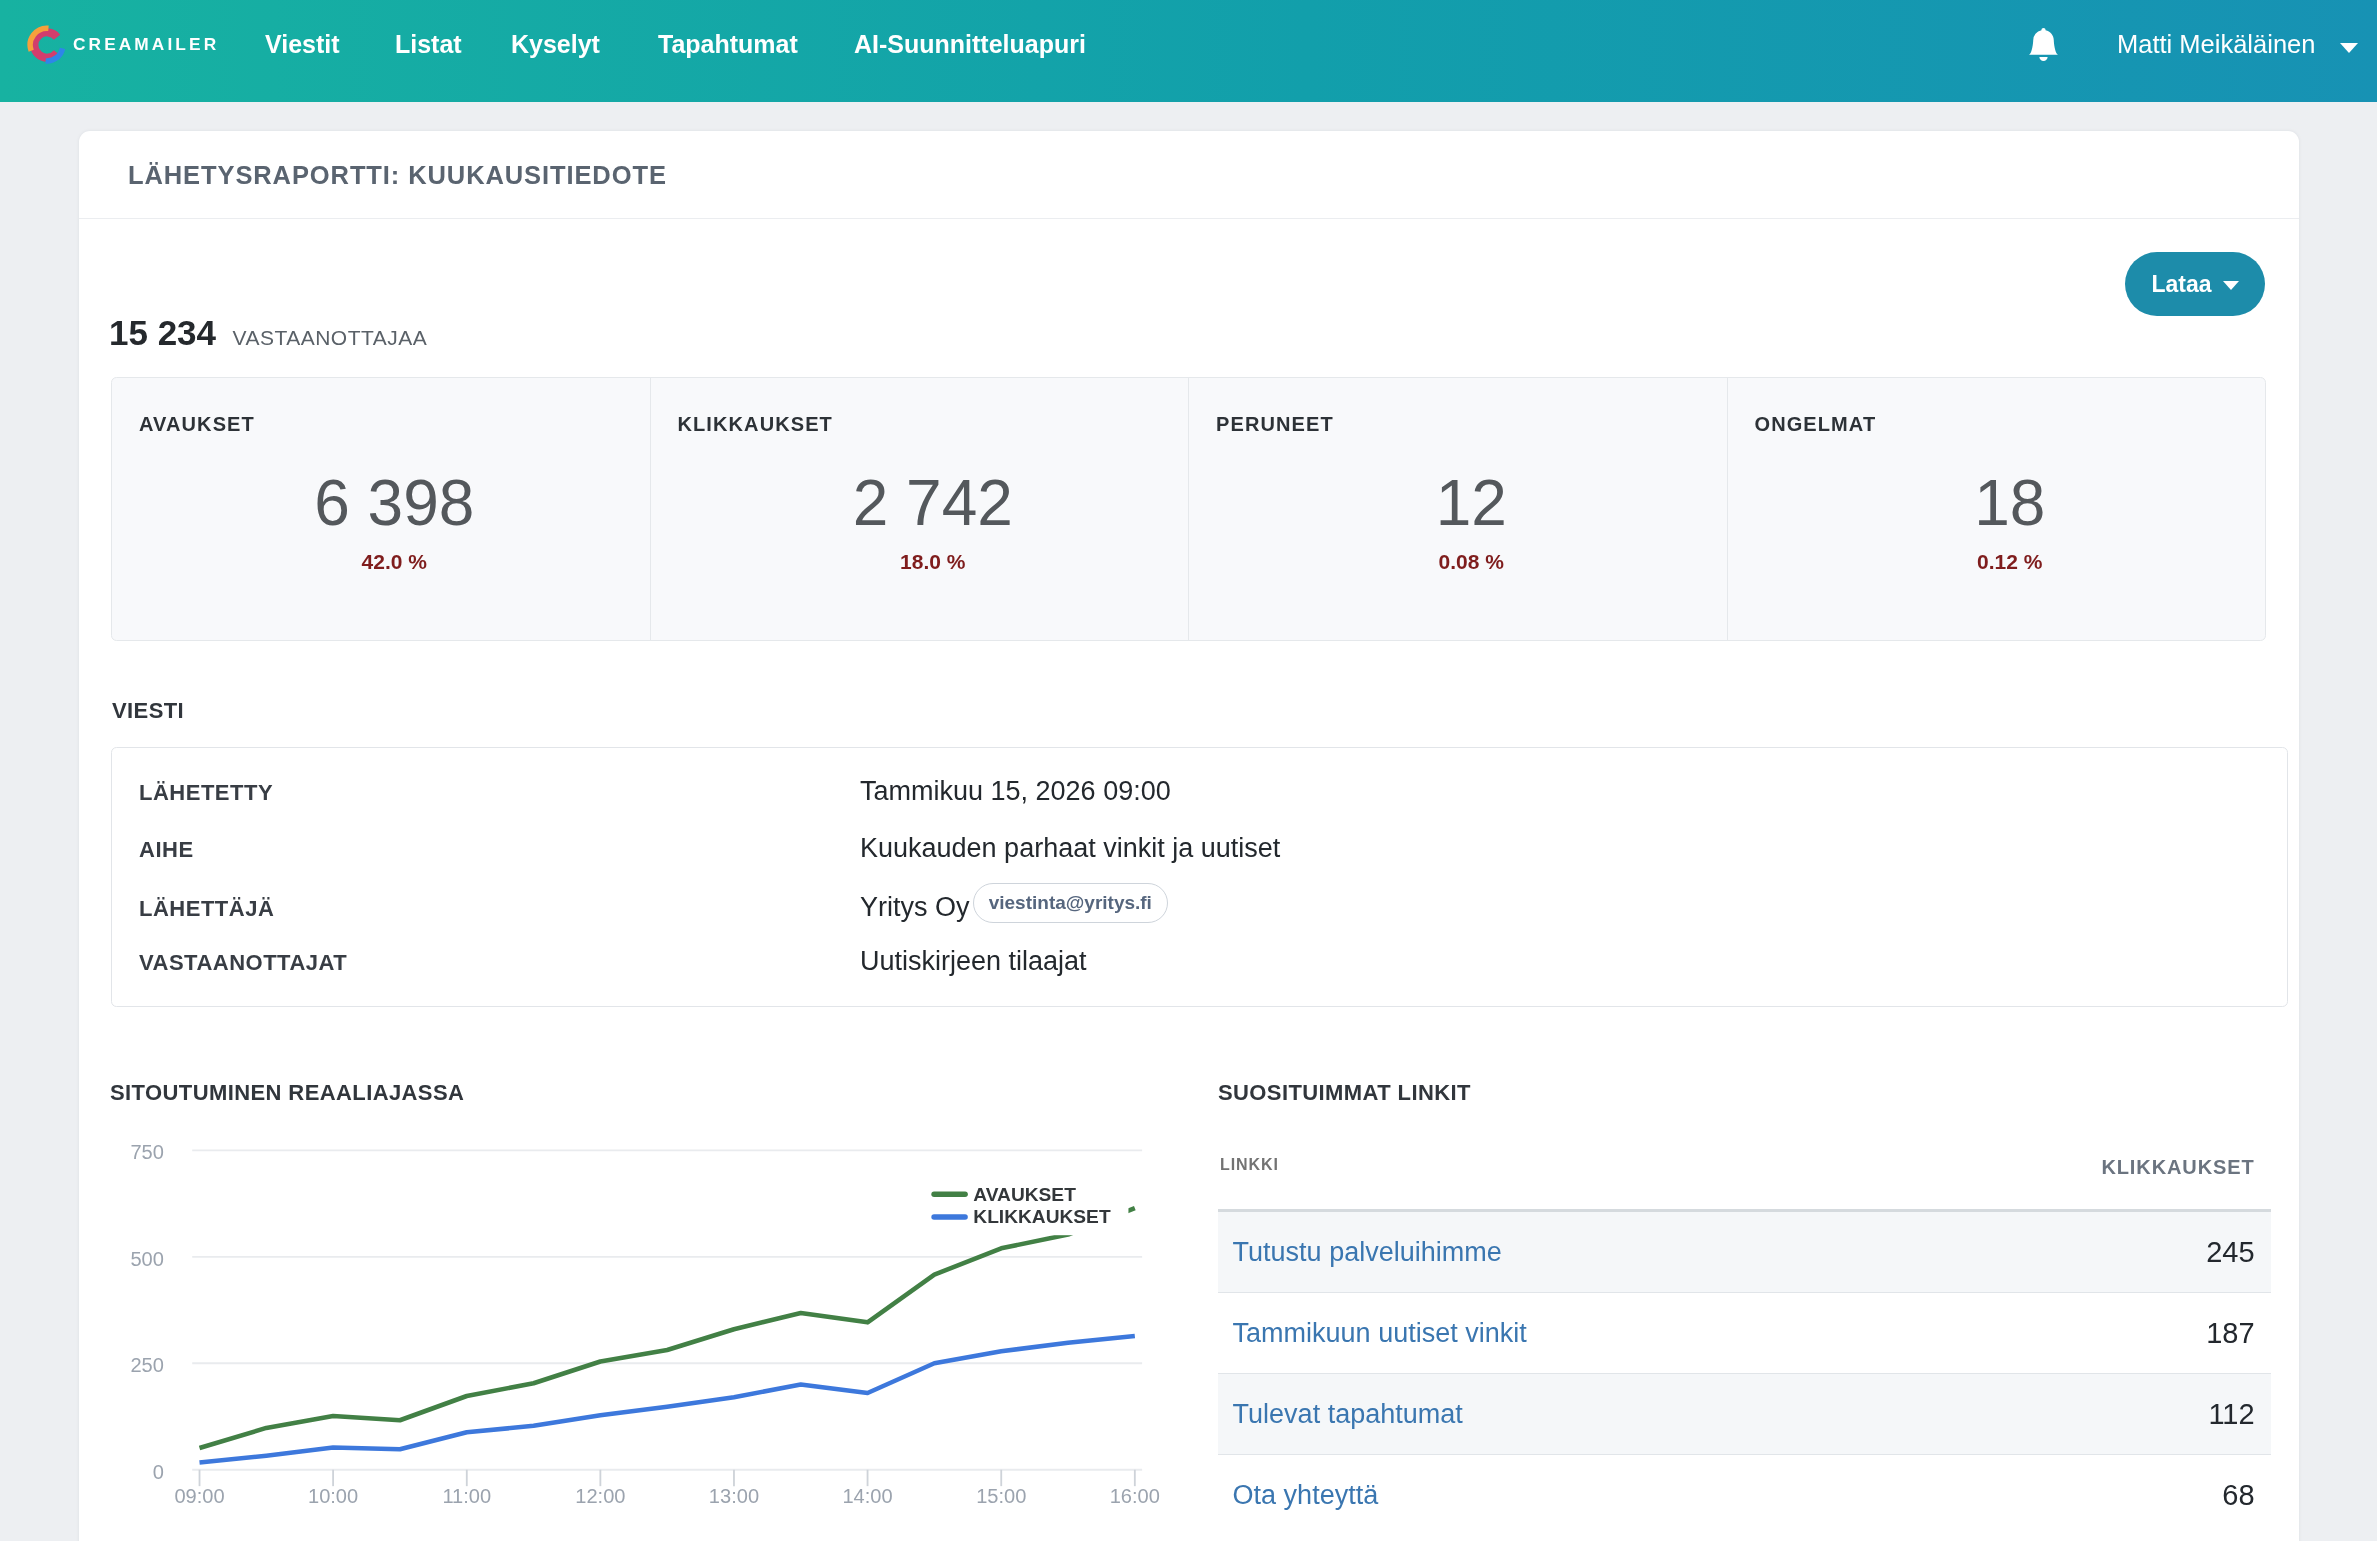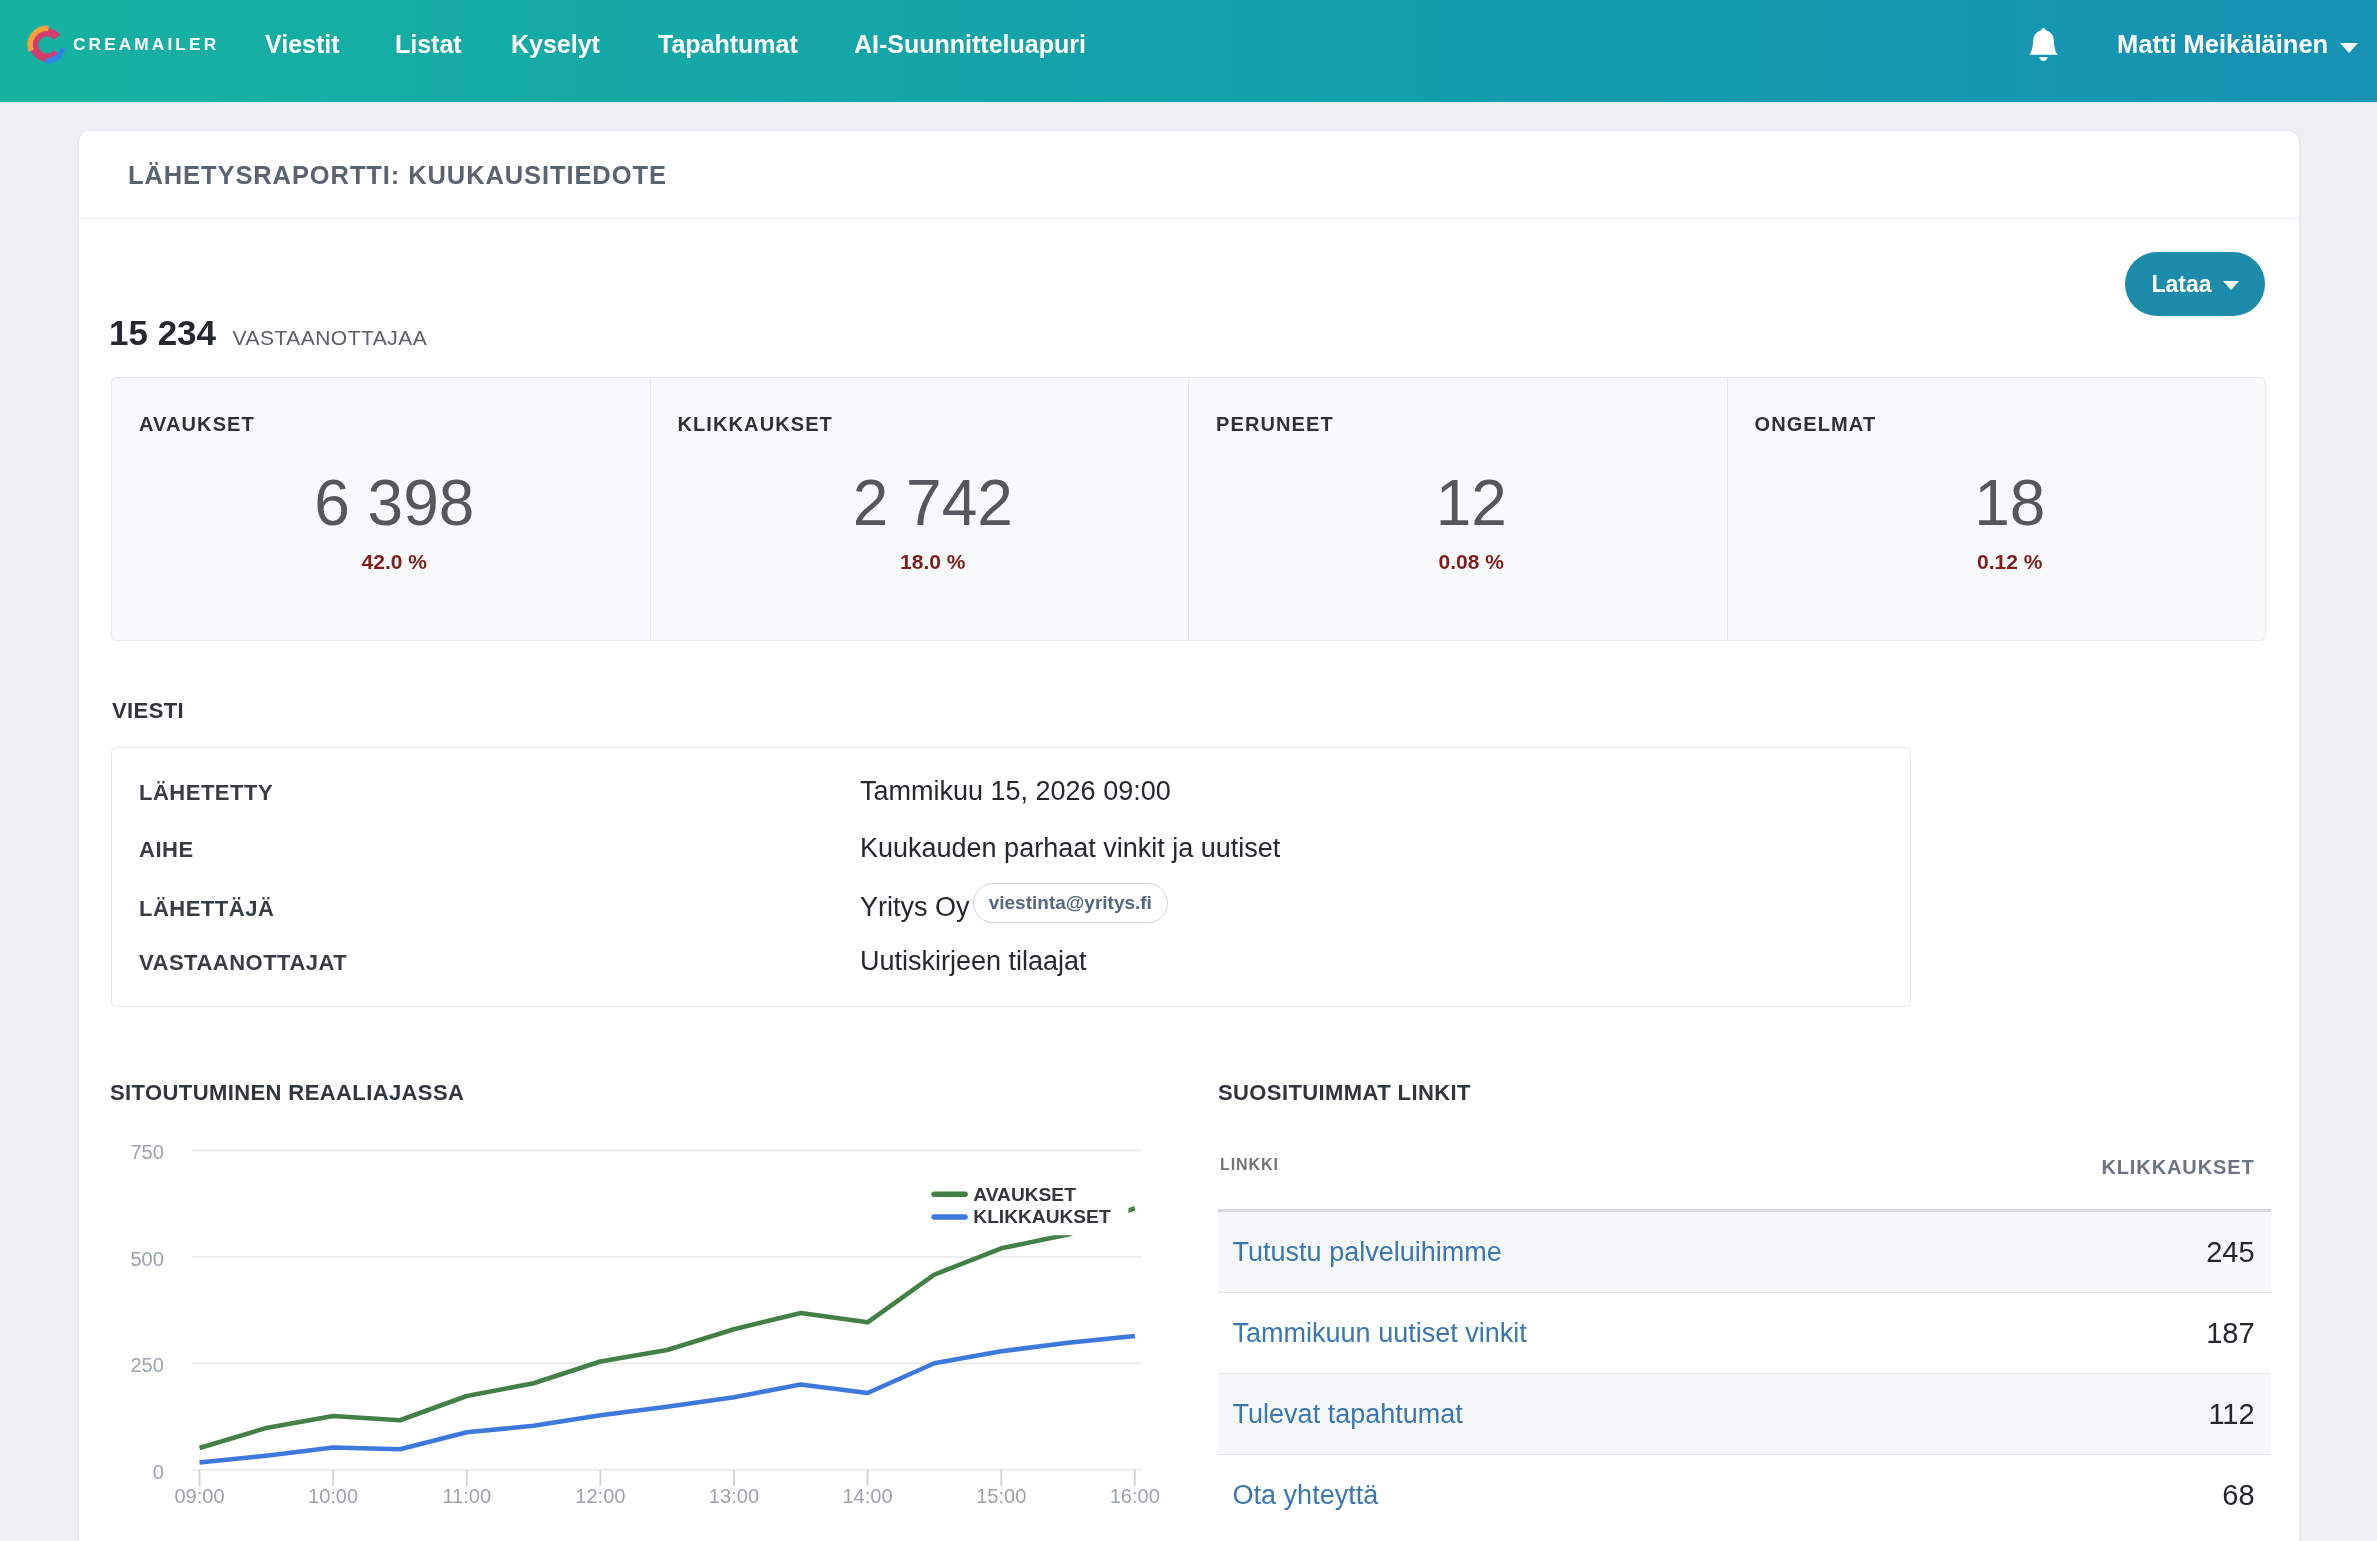--- a/index.html
+++ b/index.html
@@ -11,21 +11,21 @@
 
 #topbar { position:absolute; left:0; top:0; width:2377px; height:102px;
   background:linear-gradient(90deg,#17b2a1 0%,#129fab 55%,#1792b4 100%); }
 #wordmark { position:absolute; left:73px; top:0; height:88px; line-height:88px;
   color:#fff; font-size:17.3px; font-weight:700; letter-spacing:3.1px; }
 #nav { position:absolute; left:0; top:0; height:88px; width:100%;
   color:#fff; font-size:25px; font-weight:700; }
 #nav span { position:absolute; top:0; line-height:88px; }
 #bell { position:absolute; left:2027px; top:26.5px; }
 #uname { position:absolute; left:2117px; top:0; height:88px; line-height:88px; color:#fff;
-  font-size:25.5px; font-weight:700; }
+  font-size:25.5px; font-weight:400; }
 #ucaret { position:absolute; left:2340px; top:43px; width:0; height:0;
   border-left:9px solid transparent; border-right:9px solid transparent; border-top:10px solid #fff; }
 
 
 #card { position:absolute; left:79px; top:131px; width:2220px; height:1460px;
   background:#fff; border-radius:11px 11px 0 0; box-shadow:0 0.9px 3.6px rgba(30,40,60,.08); }
 #cardhead { position:absolute; left:0; top:0; width:100%; height:88px; border-bottom:1.8px solid #ebedf0; }
 #cardtitle { position:absolute; left:49px; top:0; line-height:88px; font-size:25.5px; font-weight:700;
   color:#5a6470; letter-spacing:0.9px; }
 
@@ -40,21 +40,21 @@
 #stats { position:absolute; left:32px; top:246px; width:2155px; height:264px;
   background:#f8f9fb; border:1.8px solid #e5e8eb; border-radius:5.5px; display:flex; }
 .scell { flex:1; position:relative; border-right:1.8px solid #e5e8eb; }
 .scell:last-child { border-right:none; }
 .slabel { position:absolute; left:27px; top:35px; font-size:20px; font-weight:700; color:#2d3237; letter-spacing:1.1px; }
 .snum { position:absolute; left:27px; right:0; top:93px; text-align:center; font-size:64px; font-weight:400; color:#54585c; line-height:64px; }
 .spct { position:absolute; left:27px; right:0; top:172px; text-align:center; font-size:21px; font-weight:700; color:#7f1d1d; }
 
 
 .sectitle { position:absolute; font-size:22px; font-weight:700; color:#31363c; letter-spacing:0.4px; line-height:22px; }
-#vbox { position:absolute; left:32px; top:616px; width:1800px; height:260px; border:1.8px solid #e2e5e9; border-radius:5.5px; }
+#vbox { position:absolute; left:32px; top:616px; width:2177px; height:260px; border:1.8px solid #e2e5e9; border-radius:5.5px; }
 .vrow { position:absolute; left:0; right:0; height:57px; display:flex; align-items:baseline; }
 .vlab { width:748px; padding-left:27px; font-size:22px; font-weight:700; color:#383d44; letter-spacing:0.5px; }
 .vval { font-size:27px; color:#23282d; }
 .pill { display:inline-block; vertical-align:middle; position:relative; top:-6.4px; margin-left:3.6px; font-size:19px; font-weight:700; color:#56667e; border:1.8px solid #ced4db;
   border-radius:21px; padding:3.6px 14.6px; line-height:31px; }
 
 
 #thead { position:absolute; left:1139px; top:1025px; width:1053px; height:24px; }
 #thead .h1 { position:absolute; left:2px; font-size:16px; font-weight:700; color:#737373; letter-spacing:0.9px; }
 #thead .h2 { position:absolute; right:16.4px; font-size:20px; font-weight:700; color:#6b7480; letter-spacing:0.9px; }

